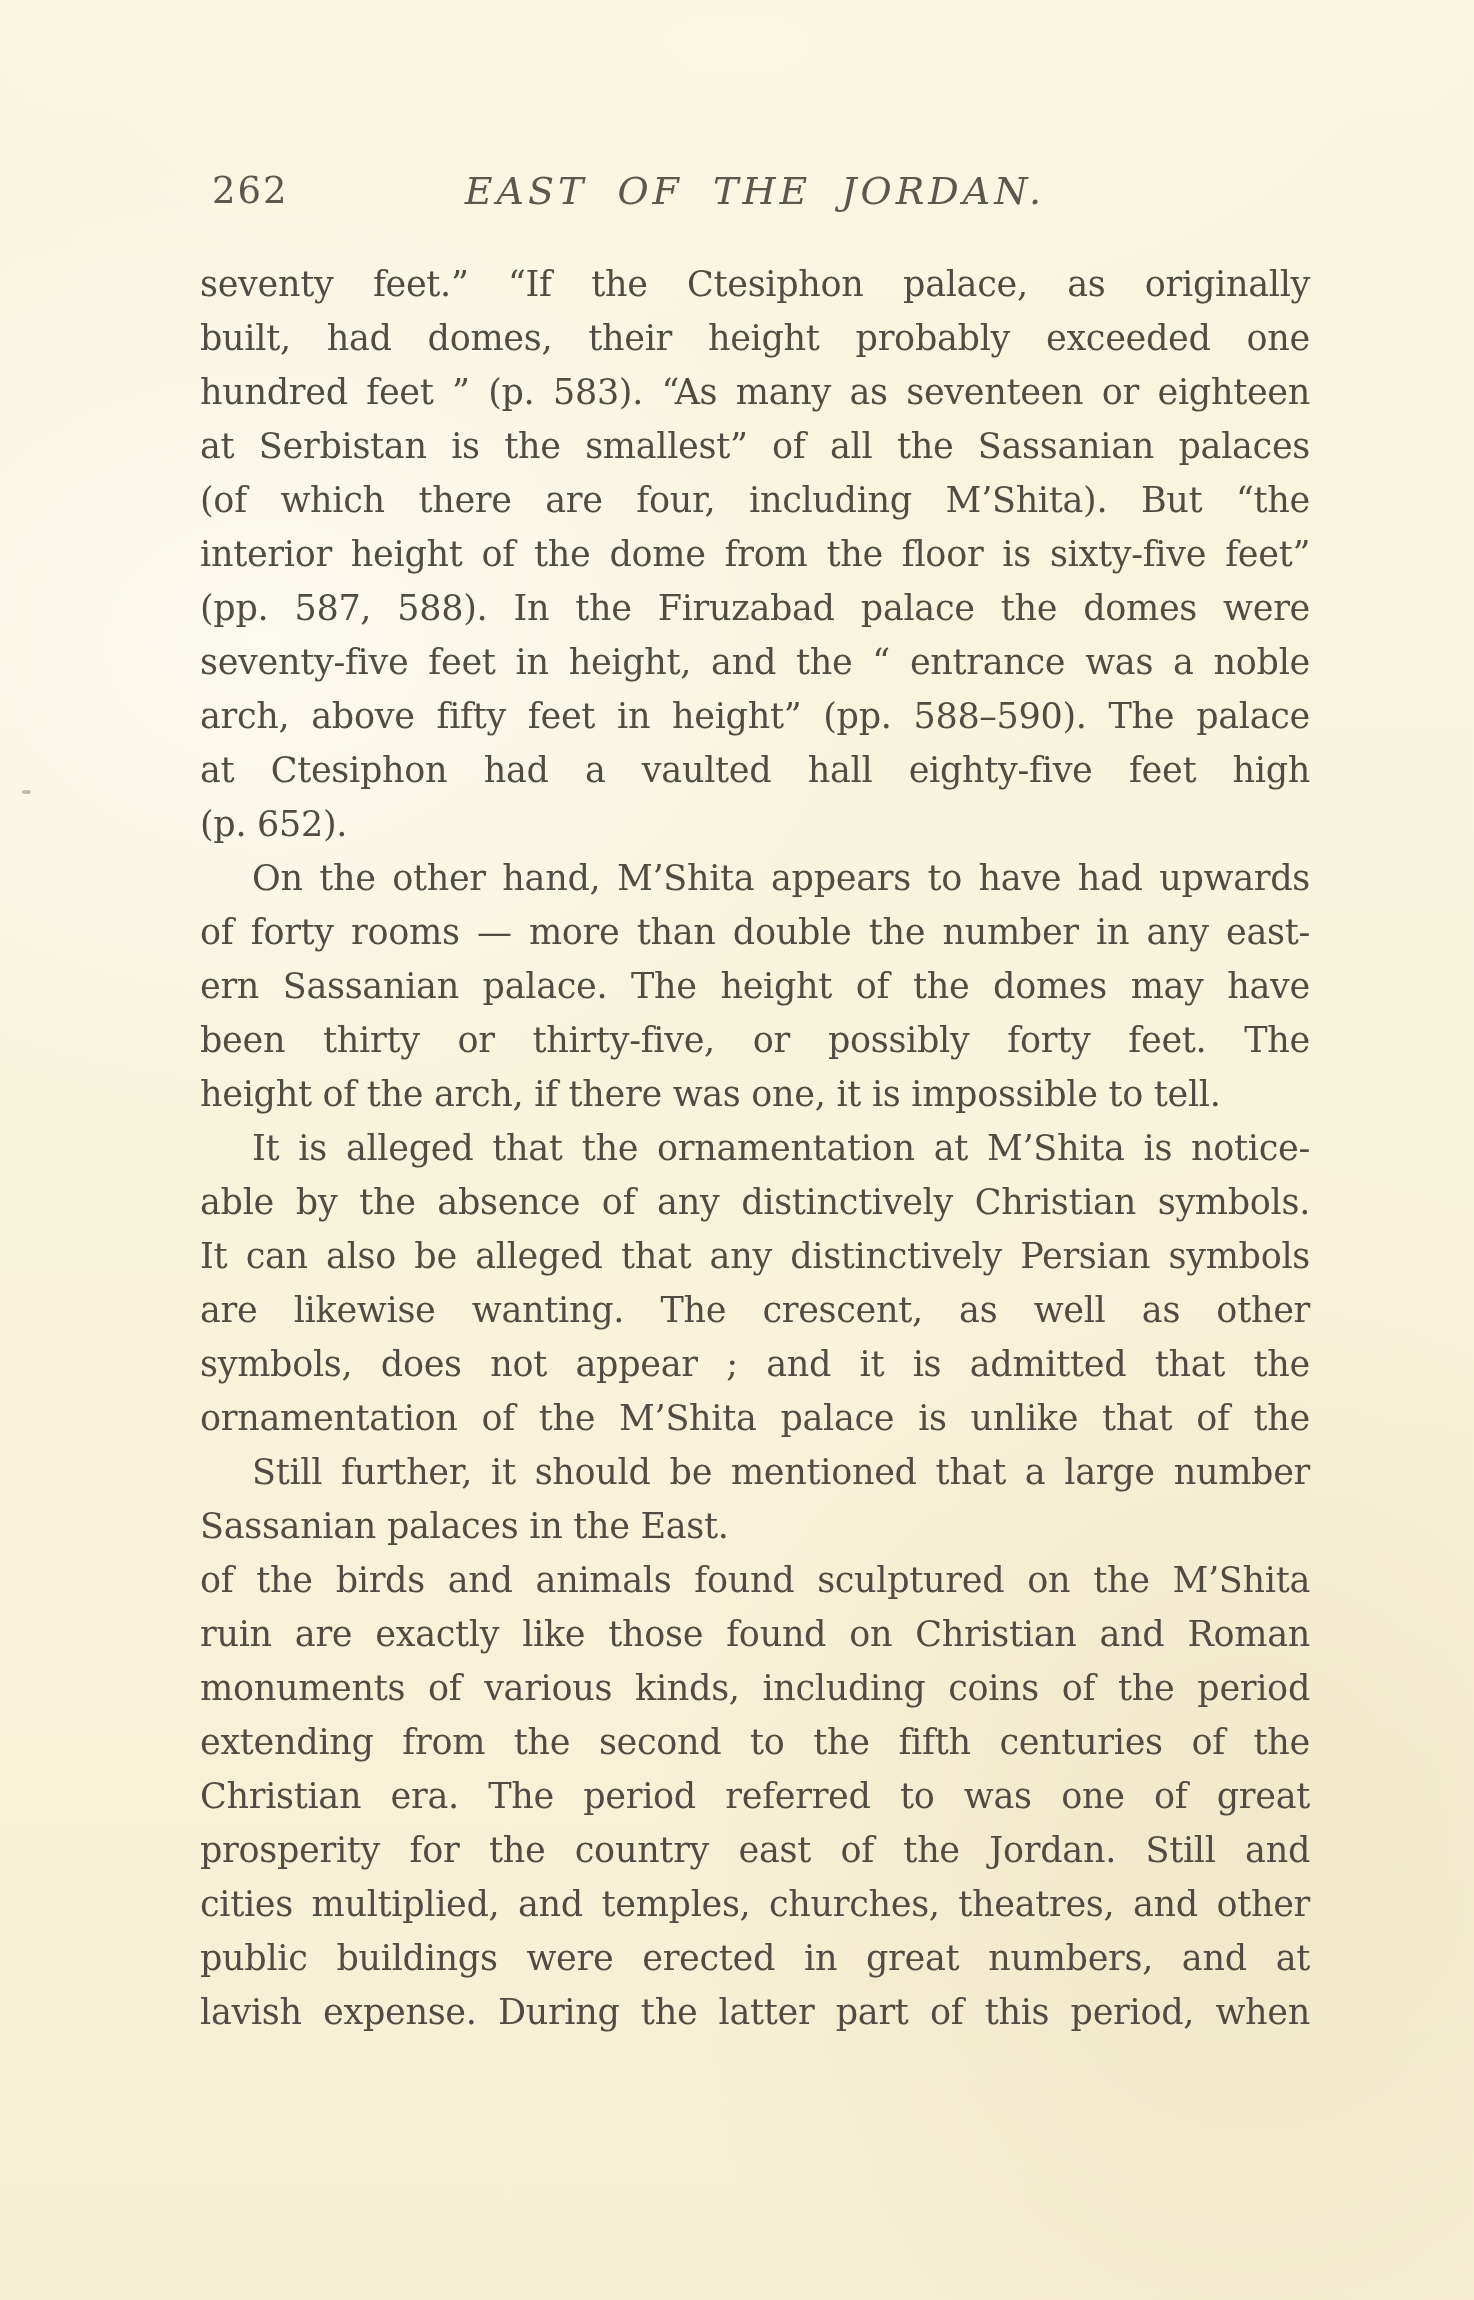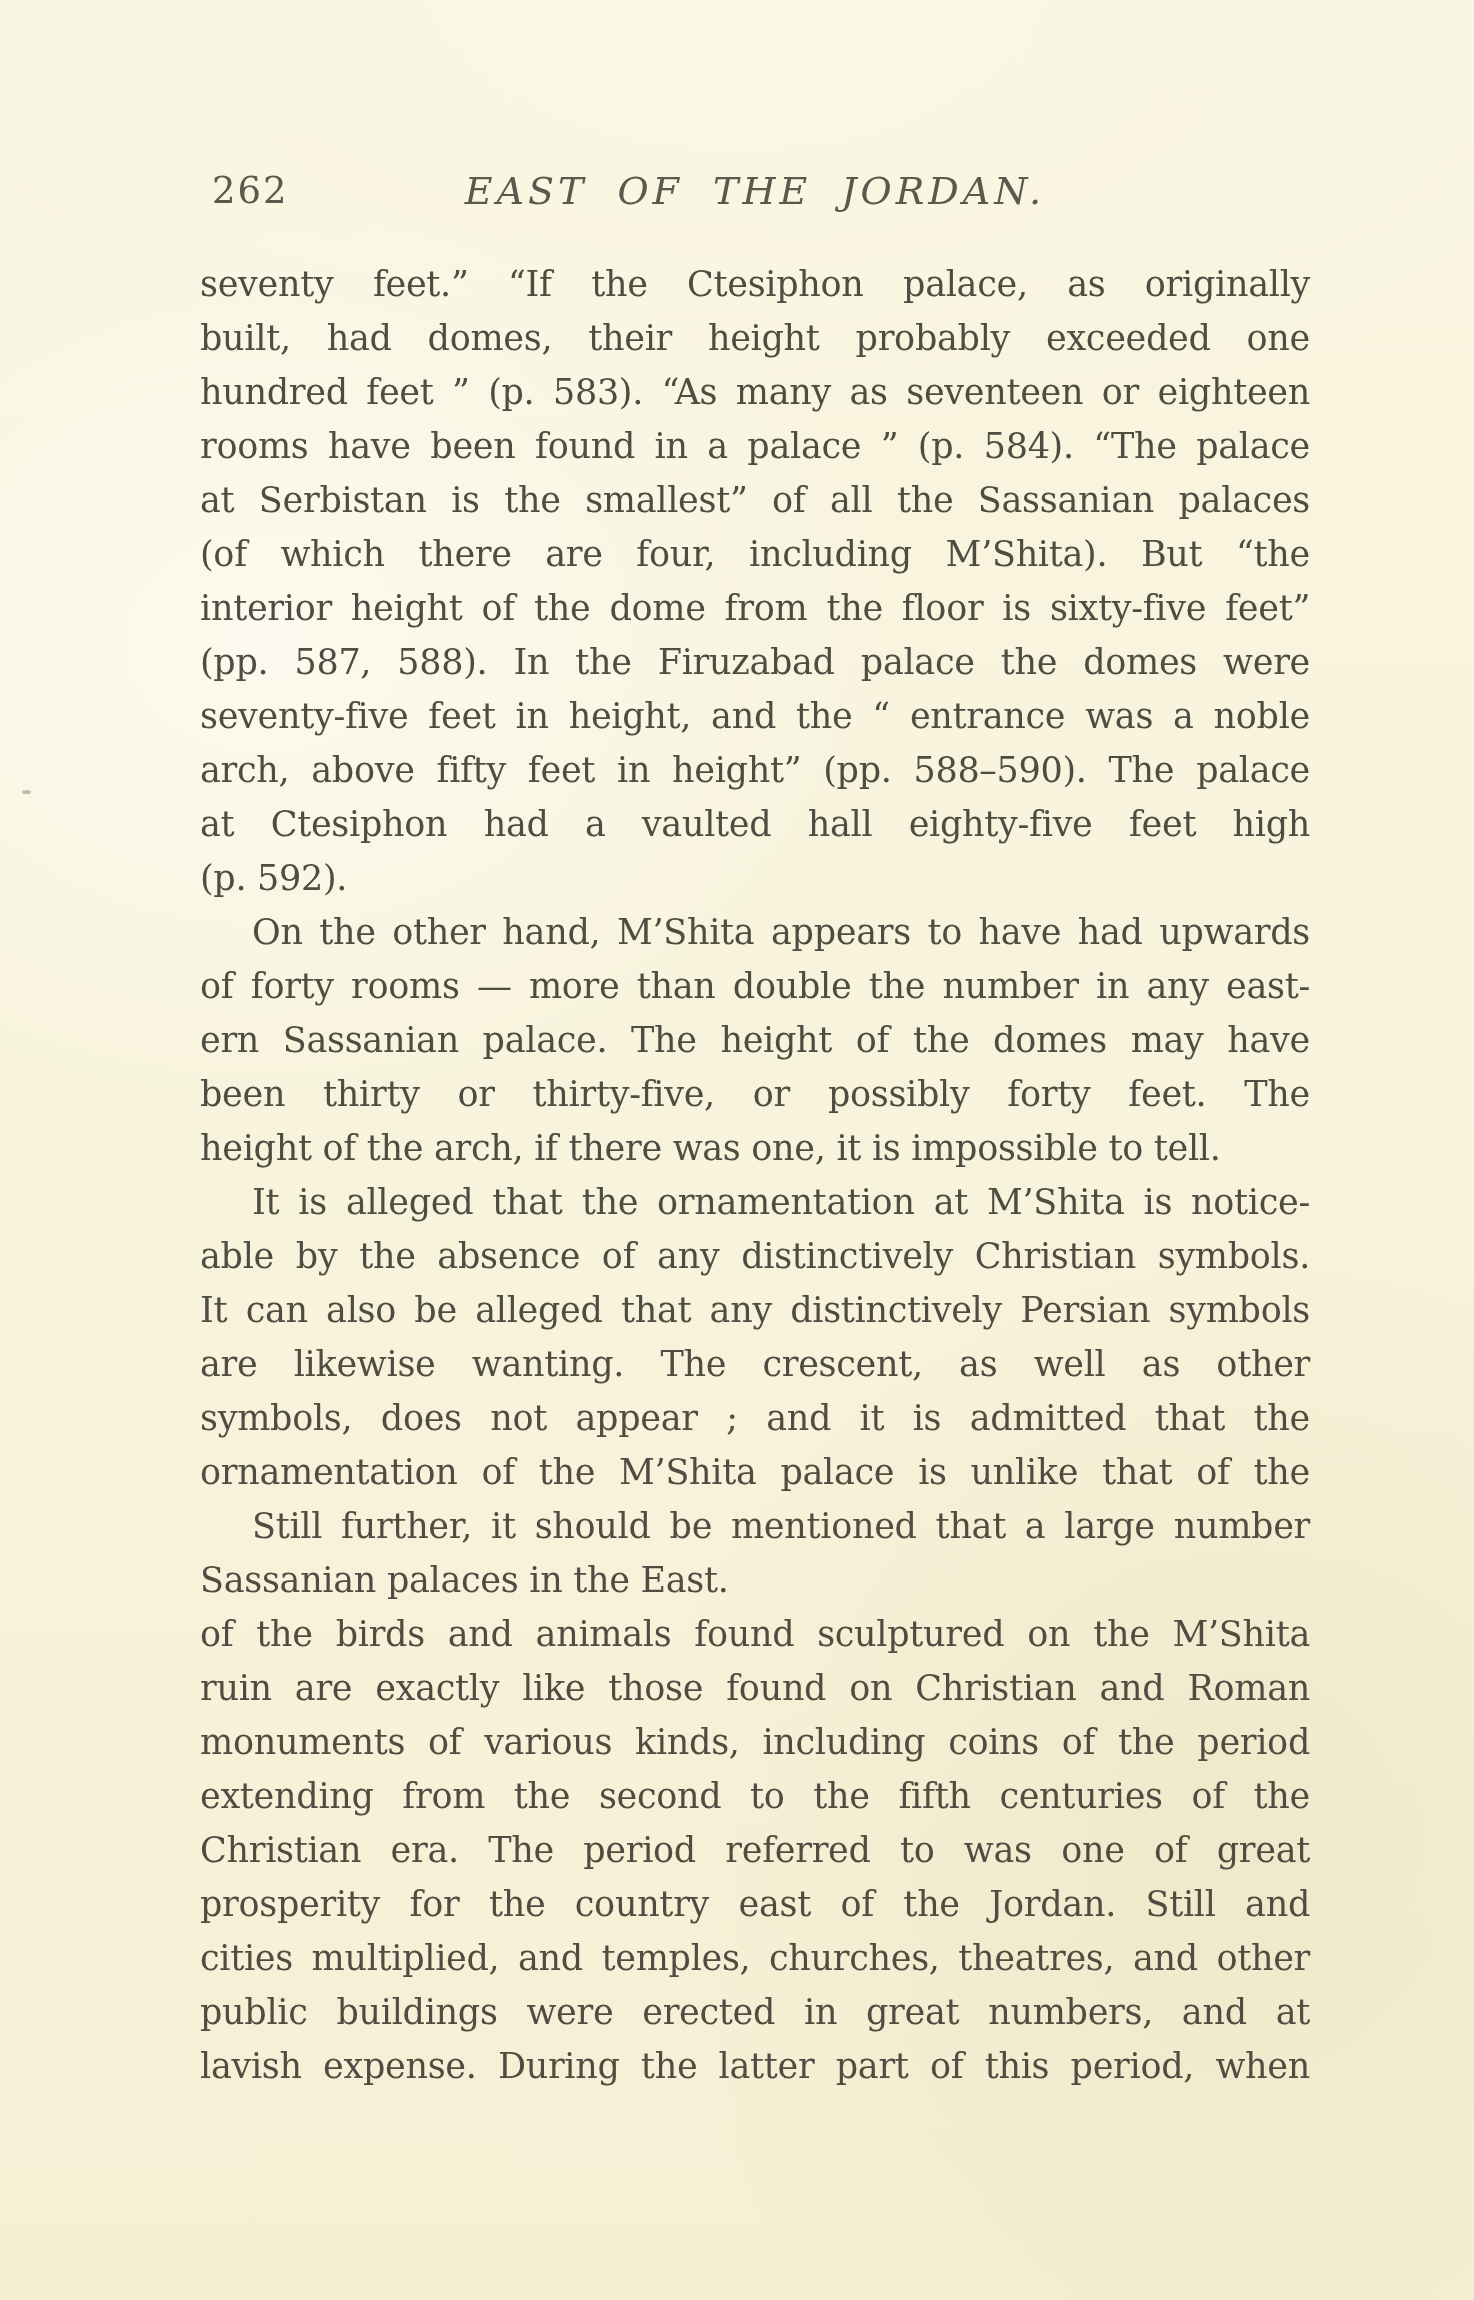--- a/index.html
+++ b/index.html
@@ -88,29 +88,28 @@
 
   <div class="running-head">
     <div class="page-number">262</div>
     <div class="running-title">EAST OF THE JORDAN.</div>
   </div>
 
   <div class="text-column">
       <div class="line">seventy feet.”  “If the Ctesiphon palace, as originally</div>
       <div class="line">built, had domes, their height probably exceeded one</div>
       <div class="line">hundred feet ” (p. 583).  “As many as seventeen or eighteen</div>
-      <div class="line">rooms have been found in a palace ” (p. 584).  “The palace</div>
       <div class="line">at Serbistan is the smallest” of all the Sassanian palaces</div>
       <div class="line">(of which there are four, including M’Shita).  But “the</div>
       <div class="line">interior height of the dome from the floor is sixty-five feet”</div>
       <div class="line">(pp. 587, 588).  In the Firuzabad palace the domes were</div>
       <div class="line">seventy-five feet in height, and the “ entrance was a noble</div>
       <div class="line">arch, above fifty feet in height” (pp. 588–590).  The palace</div>
       <div class="line">at Ctesiphon had a vaulted hall eighty-five feet high</div>
-      <div class="line end">(p. 592).</div>
+      <div class="line end">(p. 652).</div>
       <div class="line indent">On the other hand, M’Shita appears to have had upwards</div>
       <div class="line">of forty rooms — more than double the number in any east-</div>
       <div class="line">ern Sassanian palace.  The height of the domes may have</div>
       <div class="line">been thirty or thirty-five, or possibly forty feet.  The</div>
       <div class="line end">height of the arch, if there was one, it is impossible to tell.</div>
       <div class="line indent">It is alleged that the ornamentation at M’Shita is notice-</div>
       <div class="line">able by the absence of any distinctively Christian symbols.</div>
       <div class="line">It can also be alleged that any distinctively Persian symbols</div>
       <div class="line">are likewise wanting.  The crescent, as well as other</div>
       <div class="line">symbols, does not appear ; and it is admitted that the</div>

